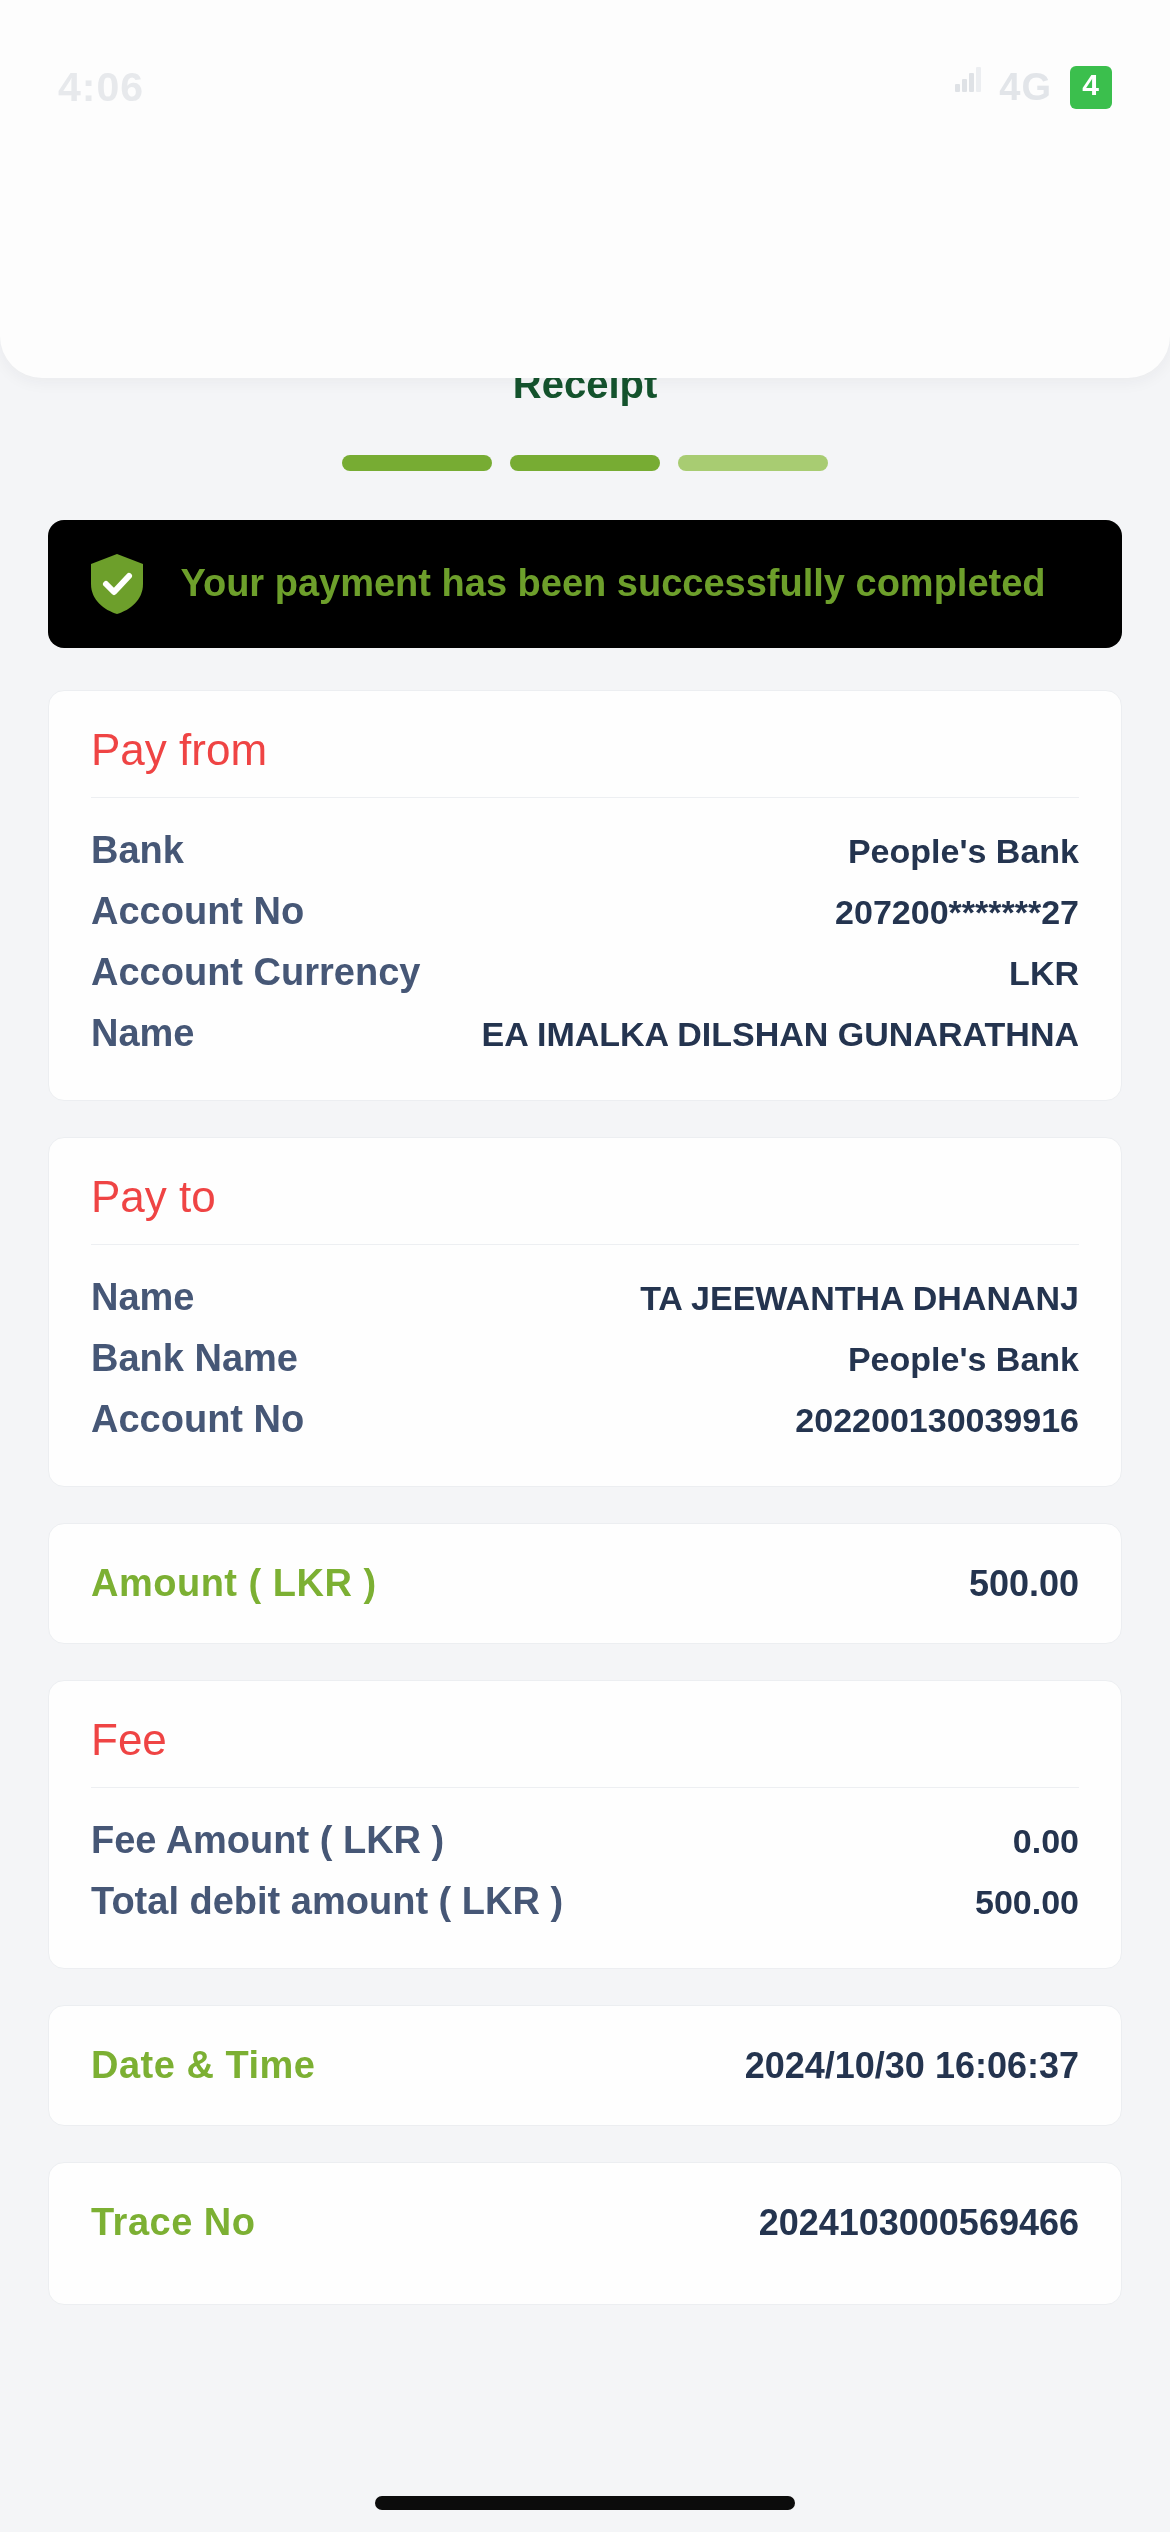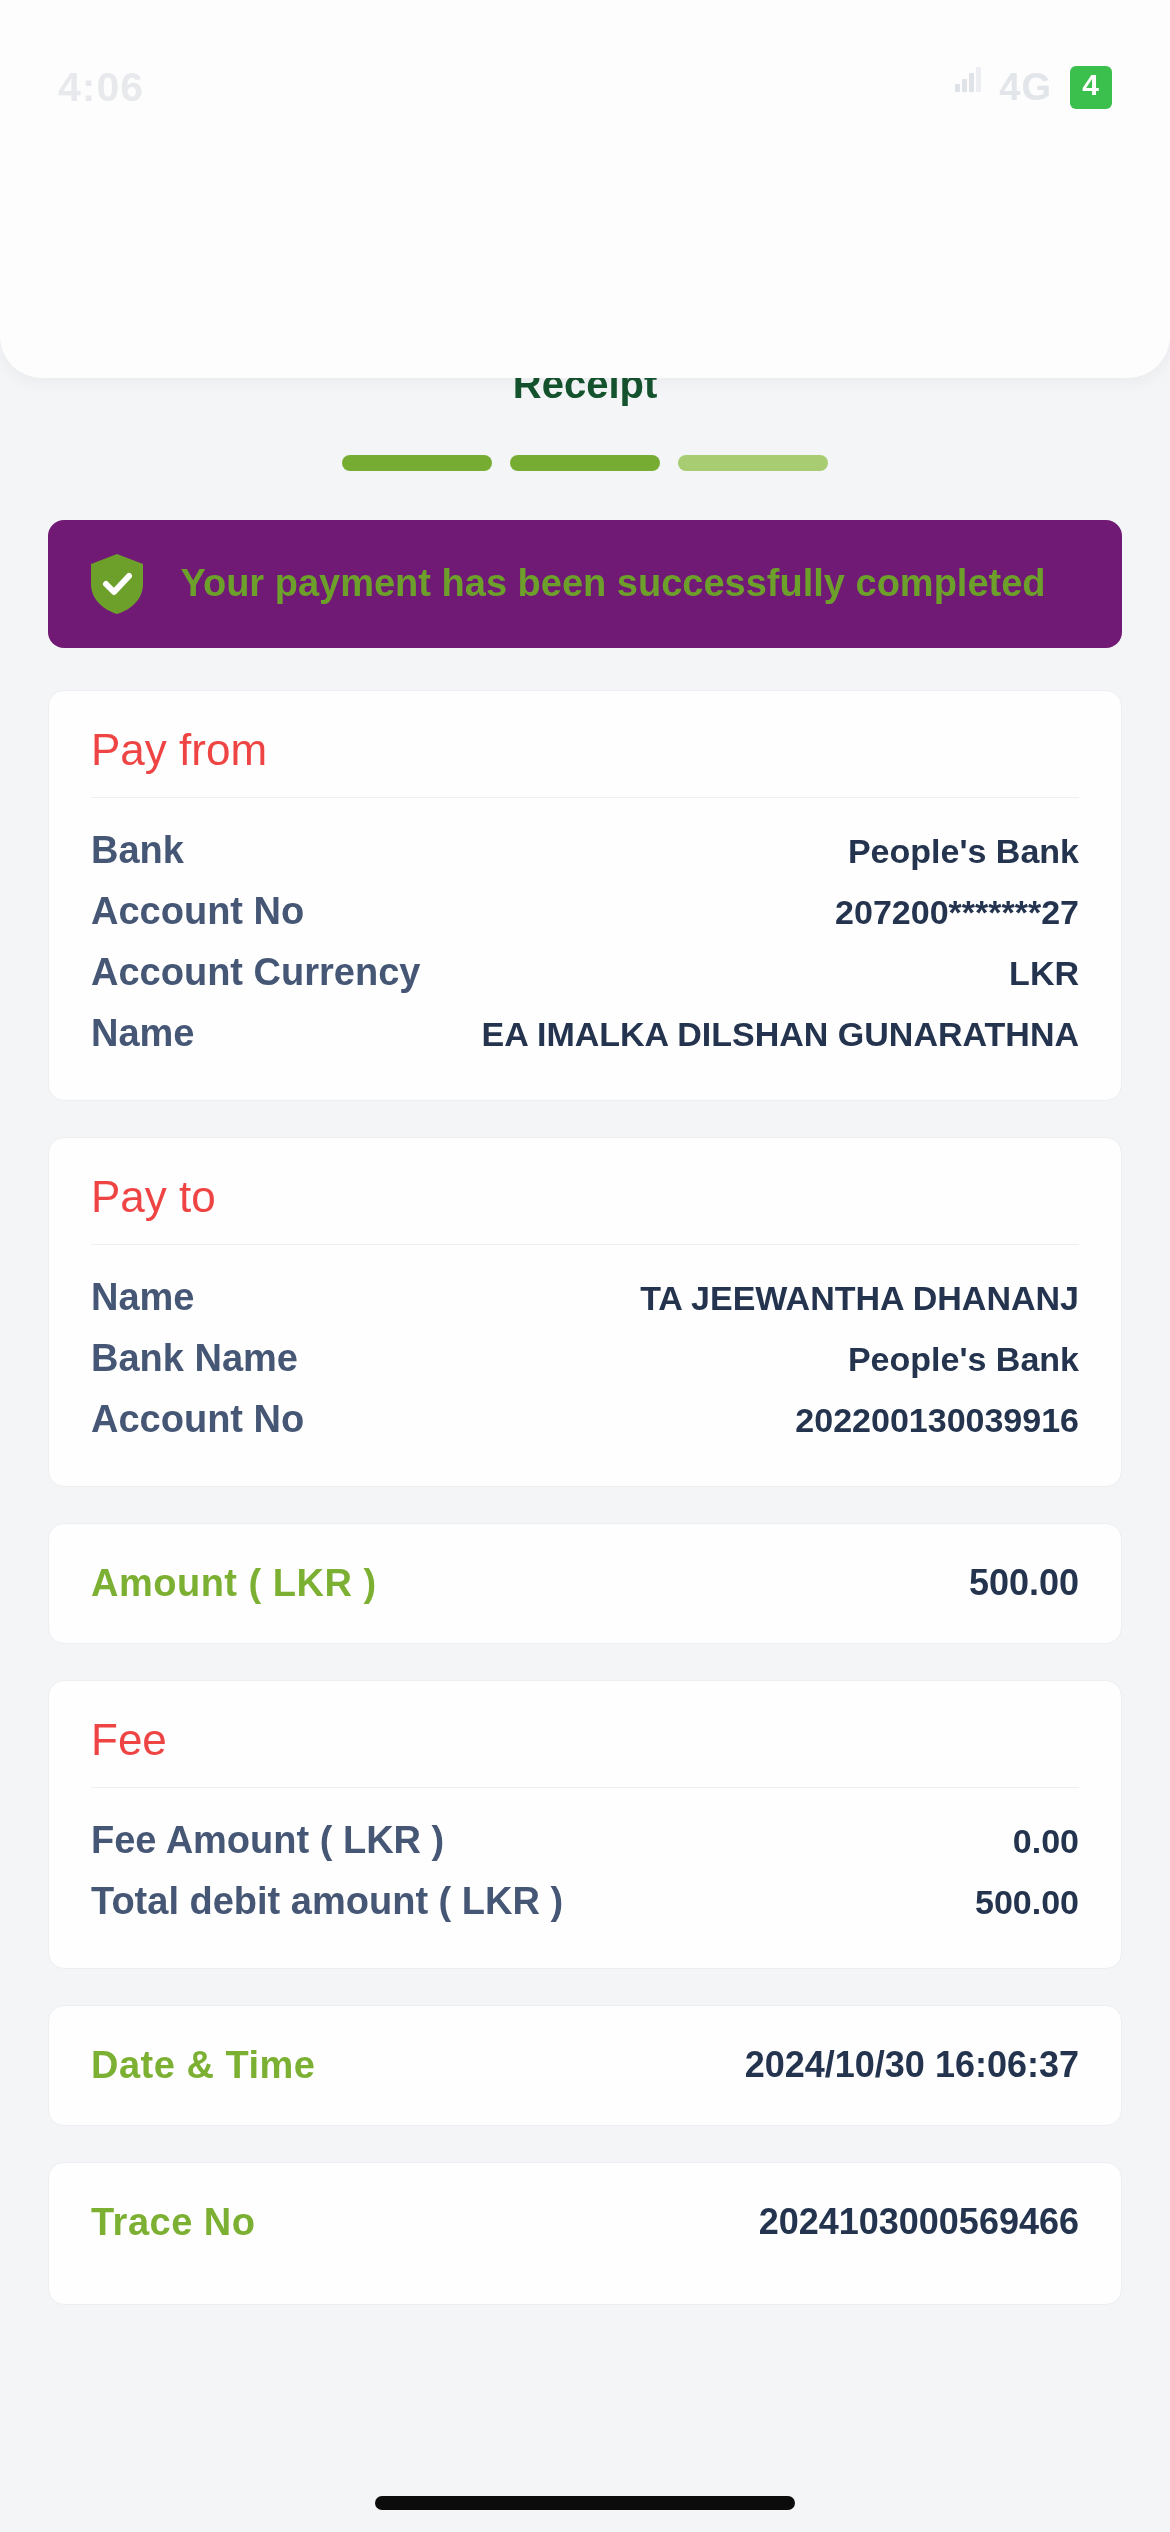--- a/index.html
+++ b/index.html
@@ -170,21 +170,21 @@
   .step.dim { background: #a8cc72; }
 
   
   .content {
     position: absolute;
     top: 520px;
     left: 0; right: 0;
     padding: 0 48px;
   }
   .success {
-    background: #701a75;
+    background: #000000;
     border-radius: 16px;
     padding: 30px 40px;
     display: flex;
     align-items: center;
     gap: 34px;
     margin-bottom: 42px;
     min-height: 128px;
   }
   .shield {
     flex: 0 0 auto;
@@ -228,20 +228,21 @@
     font-weight: bold;
   }
   .row .v {
     color: #24344f;
     font-size: 34px;
     font-weight: bold;
     text-align: right;
   }
   .single {
     display: flex;
+    align-items: center;
     justify-content: space-between;
   }
   .single .k {
     color: #7cb033;
     font-size: 38px;
     font-weight: bold;
     letter-spacing: 0.5px;
   }
   .single .v {
     color: #24344f;

